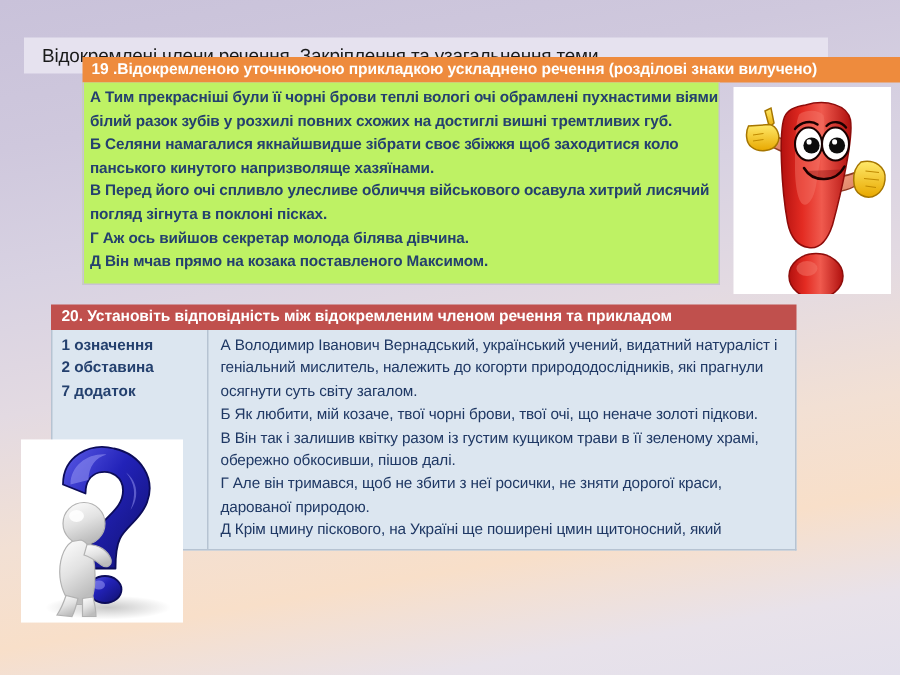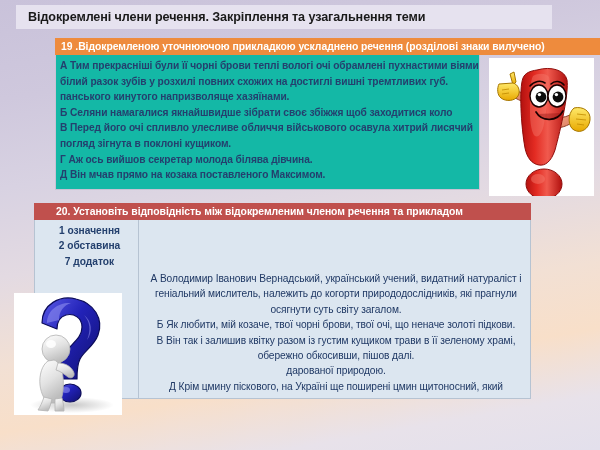--- a/index.html
+++ b/index.html
@@ -21,30 +21,30 @@
         #f8dfc9 78%,
         #e8e2ea 90%,
         #e3e0ec 100%);
     position: relative;
   }
 
   
   .slide-title {
     position: absolute;
     left: 16px;
-    top: 5px;
+    top: 25px;
     width: 536px;
     height: 24px;
     background: #e6e2ef;
     display: flex;
     align-items: center;
     padding-left: 12px;
     box-sizing: border-box;
     font-size: 12.6px;
-    font-weight: bold;
+    font-weight: normal;
     color: #1a1a1a;
     letter-spacing: -0.1px;
     white-space: nowrap;
   }
 
   
   .panel-1 {
     position: absolute;
     left: 55px;
     top: 38px;
@@ -57,21 +57,21 @@
     font-size: 10.4px;
     font-weight: bold;
     padding: 3px 0 3px 6px;
     height: 17px;
     box-sizing: border-box;
     line-height: 11px;
     white-space: nowrap;
     letter-spacing: -0.05px;
   }
   .body-1 {
-    background: #14b8a6;
+    background: #bef264;
     border: 1px solid #c9c2d4;
     border-top: none;
     width: 425px;
     box-sizing: border-box;
     padding: 4px 6px 5px 4px;
   }
   .body-1 p {
     margin: 0 0 1px 0;
     font-size: 10.2px;
     font-weight: bold;
@@ -87,55 +87,53 @@
     left: 34px;
     top: 203px;
     width: 497px;
     box-sizing: border-box;
   }
   .bar-red {
     background: #c0504d;
     color: #ffffff;
     font-size: 10.4px;
     font-weight: bold;
-    padding: 3px 0 3px 22px;
+    padding: 3px 0 3px 7px;
     height: 17px;
     box-sizing: border-box;
     line-height: 11px;
     white-space: nowrap;
     letter-spacing: -0.05px;
   }
   .body-2 {
     display: flex;
     background: #dce6f0;
     border: 1px solid #b6c3d2;
     border-top: none;
     box-sizing: border-box;
-    text-align: center;
   }
   .col-left {
     width: 104px;
     flex: 0 0 104px;
     padding: 3px 0 4px 6px;
     box-sizing: border-box;
     border-right: 1px solid #b6c3d2;
   }
   .col-left p {
     margin: 0;
     font-size: 10.2px;
     font-weight: bold;
     color: #24406e;
     line-height: 15.4px;
     white-space: nowrap;
   }
   .col-right {
     flex: 1 1 auto;
     padding: 3px 5px 4px 8px;
     box-sizing: border-box;
-    margin-top: 48px;
   }
   .col-right p {
     margin: 0;
     font-size: 10.2px;
     color: #1f3864;
     line-height: 15.4px;
     letter-spacing: -0.08px;
     white-space: nowrap;
   }
 
@@ -163,44 +161,45 @@
 </head>
 <body>
 
 <div class="slide-title">Відокремлені члени речення.  Закріплення та узагальнення теми</div>
 
 <div class="panel-1">
   <div class="bar-orange">19 .Відокремленою уточнюючою прикладкою ускладнено речення (розділові знаки вилучено)</div>
   <div class="body-1">
     <p>А Тим прекрасніші були її чорні брови теплі вологі очі обрамлені пухнастими віями</p>
     <p>білий разок зубів у розхилі повних схожих на достиглі вишні тремтливих губ.</p>
+    <p>Б Селяни намагалися якнайшвидше зібрати своє збіжжя щоб заходитися коло</p>
     <p>панського кинутого напризволяще хазяїнами.</p>
-    <p>Б Селяни намагалися якнайшвидше зібрати своє збіжжя щоб заходитися коло</p>
     <p>В Перед його очі спливло улесливе обличчя військового осавула хитрий лисячий</p>
-    <p>погляд зігнута в поклоні кущиком.</p>
+    <p>погляд зігнута в поклоні пісках.</p>
     <p>Г Аж ось вийшов секретар молода білява дівчина.</p>
     <p>Д Він мчав прямо на козака поставленого Максимом.</p>
   </div>
 </div>
 
 <div class="panel-2">
   <div class="bar-red">20. Установіть відповідність між відокремленим членом речення та прикладом</div>
   <div class="body-2">
     <div class="col-left">
       <p>1 означення</p>
       <p>2 обставина</p>
       <p>7 додаток</p>
     </div>
     <div class="col-right">
       <p>А Володимир Іванович Вернадський, український  учений, видатний натураліст і</p>
       <p>геніальний  мислитель, належить до когорти природодослідників,  які прагнули</p>
       <p>осягнути суть світу загалом.</p>
       <p>Б Як любити, мій козаче, твої чорні брови, твої очі, що неначе золоті підкови.</p>
       <p>В Він так і залишив квітку разом із густим кущиком трави в її зеленому храмі,</p>
       <p>обережно обкосивши, пішов далі.</p>
+      <p>Г Але він тримався, щоб не збити з неї росички, не зняти дорогої краси,</p>
       <p>дарованої природою.</p>
       <p>Д Крім цмину піскового, на Україні ще поширені цмин щитоносний, який</p>
     </div>
   </div>
 </div>
 
 <div class="art-excl">
   <svg width="105" height="138" viewBox="0 0 105 138">
     <defs>
       <linearGradient id="redG" x1="0" y1="0" x2="1" y2="0">

